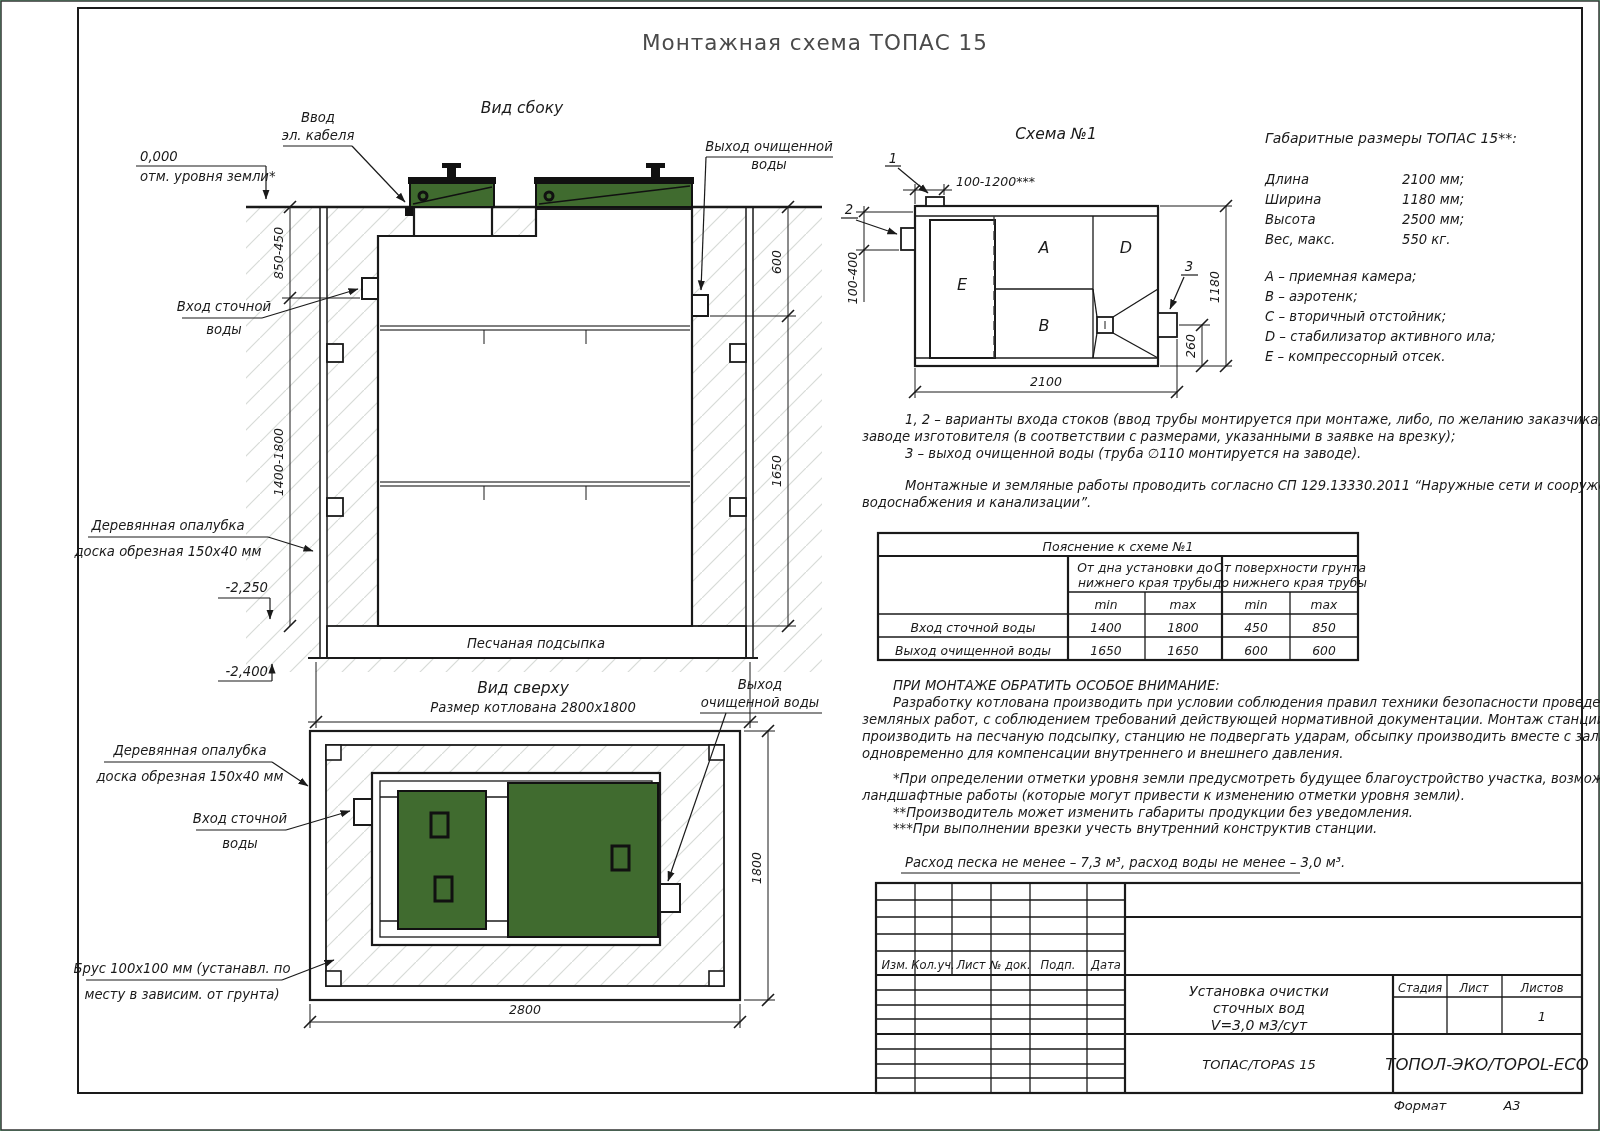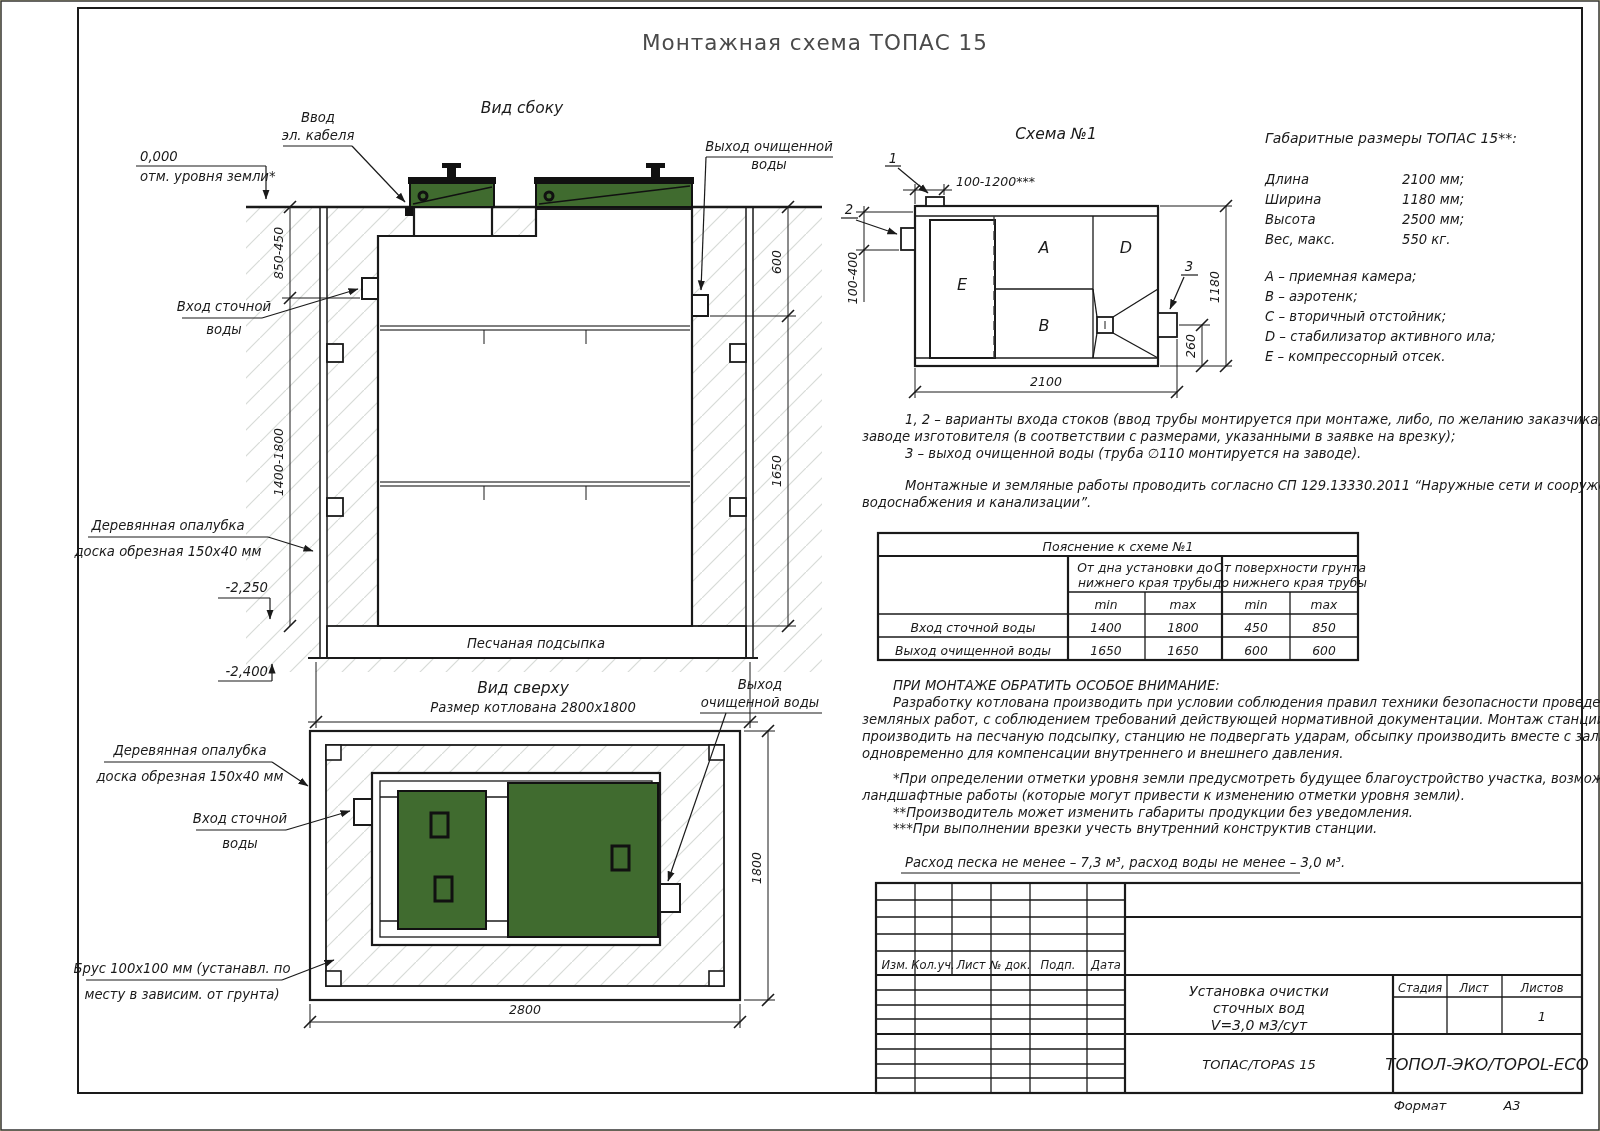--- a/index.html
+++ b/index.html
@@ -1,16 +1,16 @@
 <!DOCTYPE html>
 <html><head>
 <meta charset="utf-8">
 <style>
   html,body{margin:0;padding:0;background:#e8e8e8;}
-  #page{position:relative;width:1600px;height:1131px;background:#fef9c3;margin:0 auto;
+  #page{position:relative;width:1600px;height:1131px;background:#86efac;margin:0 auto;
         font-family:"DejaVu Sans", sans-serif;}
   svg{position:absolute;left:0;top:0;}
   text{font-family:"DejaVu Sans","Liberation Sans",sans-serif;font-style:italic;fill:#1a1a1a;}
   .big{font-size:21.5px;font-style:normal;fill:#4a4a4a;letter-spacing:1px;}
   .vt{font-size:15.5px;}
   .t{font-size:13.2px;}
   .ts{font-size:12.3px;}
   .td{font-size:12.5px;}
   .comp{font-size:16px;}
   .tb{font-size:11.5px;}

